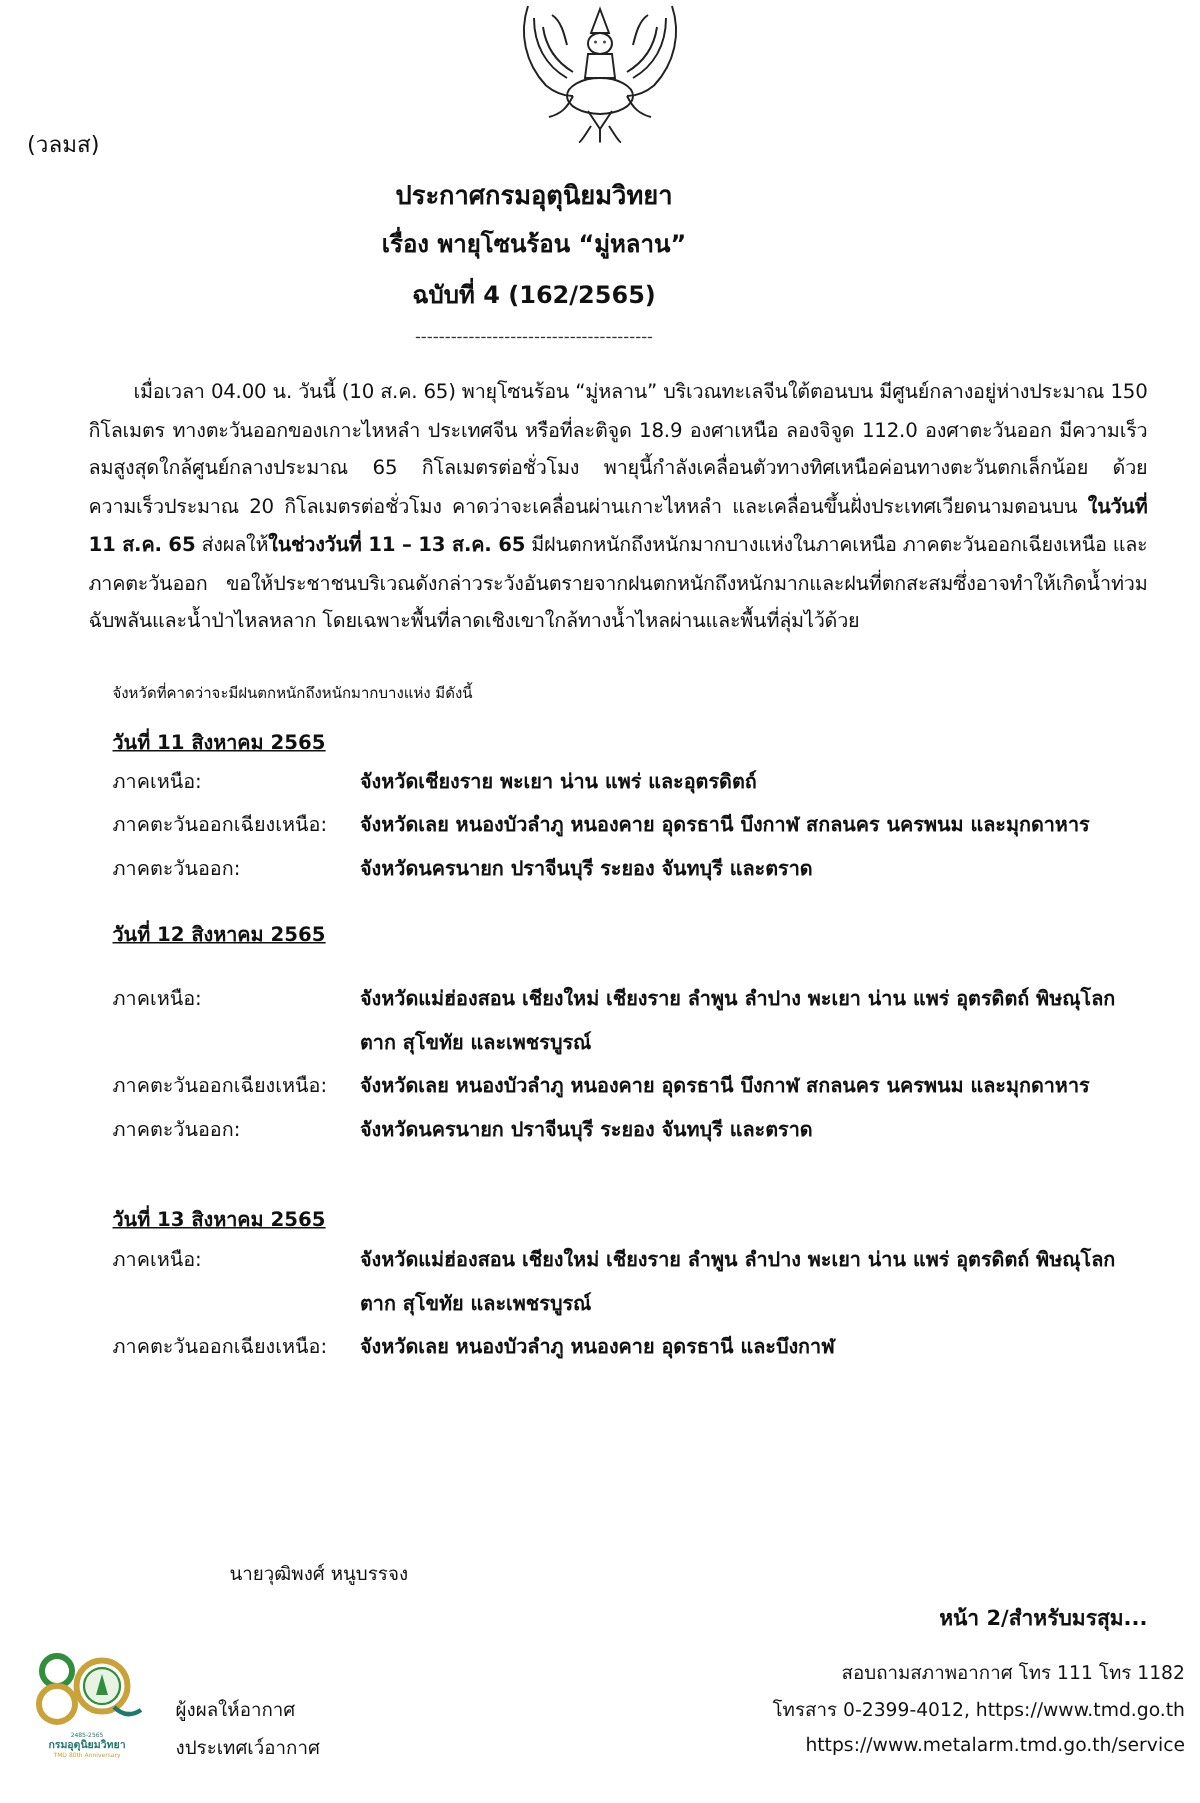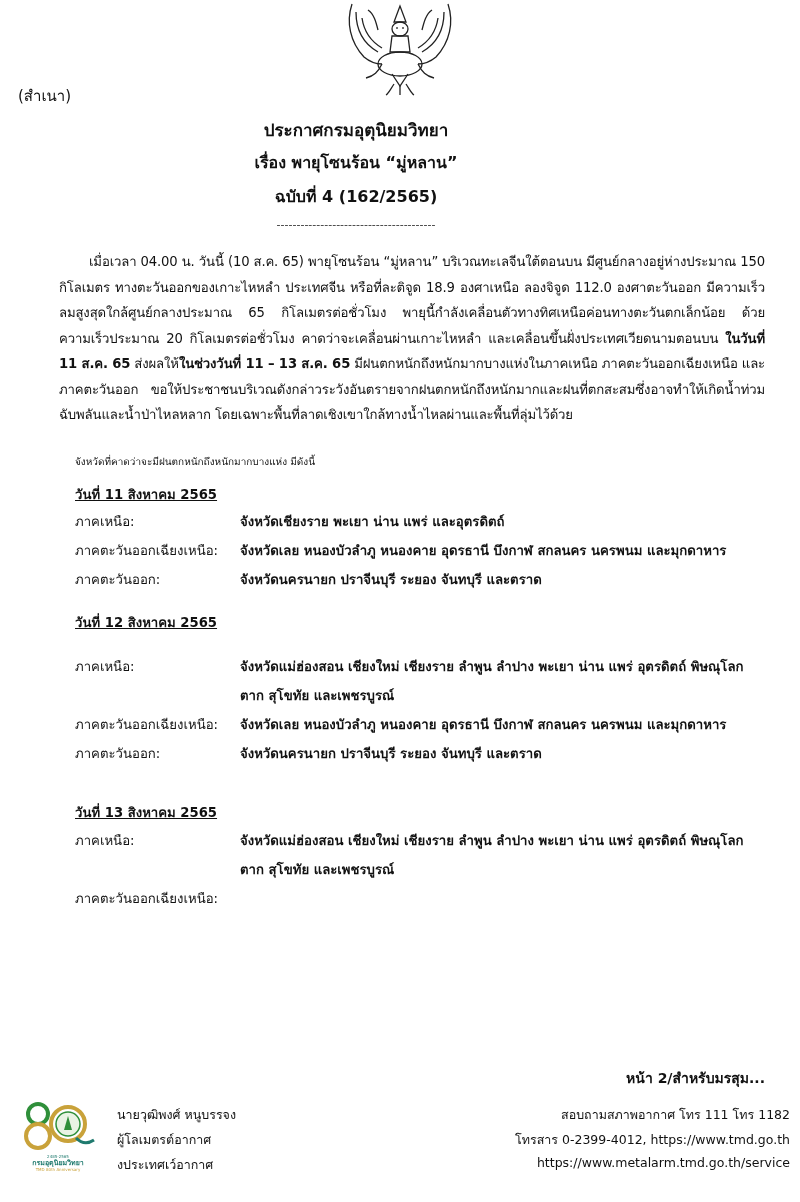--- a/index.html
+++ b/index.html
@@ -52,21 +52,21 @@
     <path d="M40 62 C36 70 32 74 24 76 M76 62 C80 70 84 74 92 76"></path>
     <path d="M50 72 L58 84 L66 72"></path>
     <path d="M52 82 C48 88 46 92 44 93 M58 84 L58 93 M64 82 C68 88 70 92 72 93"></path>
   </g>
   <g fill="#444">
     <circle cx="55" cy="26" r="1"></circle>
       <circle cx="61" cy="26" r="1"></circle>
   </g>
 </svg>
 
-<div class="abs copy-label">(สำเนา)</div>
+<div class="abs copy-label">(วลมส)</div>
 
 <div class="abs center title">ประกาศกรมอุตุนิยมวิทยา</div>
 <div class="abs center subject">เรื่อง พายุโซนร้อน “มู่หลาน”</div>
 <div class="abs center issue">ฉบับที่ 4 (162/2565)</div>
 <div class="abs center divider">----------------------------------------</div>
 
 <div class="abs para"><span>เมื่อเวลา 04.00 น. วันนี้ (10 ส.ค. 65) พายุโซนร้อน “มู่หลาน” บริเวณทะเลจีนใต้ตอนบน มีศูนย์กลางอยู่ห่างประมาณ 150 กิโลเมตร ทางตะวันออกของเกาะไหหลำ ประเทศจีน หรือที่ละติจูด 18.9 องศาเหนือ ลองจิจูด 112.0 องศาตะวันออก มีความเร็วลมสูงสุดใกล้ศูนย์กลางประมาณ 65 กิโลเมตรต่อชั่วโมง พายุนี้กำลังเคลื่อนตัวทางทิศเหนือค่อนทางตะวันตกเล็กน้อย ด้วยความเร็วประมาณ 20 กิโลเมตรต่อชั่วโมง คาดว่าจะเคลื่อนผ่านเกาะไหหลำ และเคลื่อนขึ้นฝั่งประเทศเวียดนามตอนบน </span><b>ในวันที่ 11 ส.ค. 65</b><span> ส่งผลให้</span><b>ในช่วงวันที่ 11 – 13 ส.ค. 65</b><span> มีฝนตกหนักถึงหนักมากบางแห่งในภาคเหนือ ภาคตะวันออกเฉียงเหนือ และภาคตะวันออก ขอให้ประชาชนบริเวณดังกล่าวระวังอันตรายจากฝนตกหนักถึงหนักมากและฝนที่ตกสะสมซึ่งอาจทำให้เกิดน้ำท่วมฉับพลันและน้ำป่าไหลหลาก โดยเฉพาะพื้นที่ลาดเชิงเขาใกล้ทางน้ำไหลผ่านและพื้นที่ลุ่มไว้ด้วย</span></div>
 
 <div class="abs intro">จังหวัดที่คาดว่าจะมีฝนตกหนักถึงหนักมากบางแห่ง มีดังนี้</div>
 
@@ -98,37 +98,38 @@
   <div class="provinces">จังหวัดนครนายก ปราจีนบุรี ระยอง จันทบุรี และตราด</div>
 </div>
 
 <div class="abs day-title" style="top:802px;">วันที่ 13 สิงหาคม 2565</div>
 <div class="abs row" style="top:826px;">
   <div class="region">ภาคเหนือ:</div>
   <div class="provinces" style="padding-right:8px;">จังหวัดแม่ฮ่องสอน เชียงใหม่ เชียงราย ลำพูน ลำปาง พะเยา น่าน แพร่ อุตรดิตถ์ พิษณุโลก ตาก สุโขทัย และเพชรบูรณ์</div>
 </div>
 <div class="abs row" style="top:884px;">
   <div class="region">ภาคตะวันออกเฉียงเหนือ:</div>
+  <div class="provinces">จังหวัดเลย หนองบัวลำภู หนองคาย อุดรธานี และบึงกาฬ</div>
 </div>
 
 <div class="abs pagenext">หน้า 2/สำหรับมรสุม...</div>
 
 <svg class="abs logo" viewBox="0 0 76 74">
   <g fill="none" stroke-width="4">
     <circle cx="18" cy="16" r="10" stroke="#2f8f3a"></circle>
     <circle cx="18" cy="38" r="12" stroke="#c9a23a"></circle>
     <circle cx="48" cy="26" r="17" stroke="#c9a23a"></circle>
   </g>
   <circle cx="48" cy="26" r="12" fill="#e9f3e4" stroke="#2f8f3a" stroke-width="1.5"></circle>
   <path d="M48 18 L44 32 L52 32 Z" fill="#2f8f3a"></path>
   <path d="M56 40 C62 46 68 46 74 42" stroke="#1f7a6e" stroke-width="3" fill="none"></path>
   <text x="38" y="60" text-anchor="middle" font-size="4" fill="#1f7a6e" font-family="DejaVu Sans, sans-serif">2485-2565</text>
   <text x="38" y="67" text-anchor="middle" font-size="7" font-weight="bold" fill="#1f7a6e" font-family="DejaVu Sans, sans-serif">กรมอุตุนิยมวิทยา</text>
   <text x="38" y="73" text-anchor="middle" font-size="4" fill="#c9a23a" font-family="DejaVu Sans, sans-serif">TMD 80th Anniversary</text>
 </svg>
 
-<div class="abs sig" style="top:1105px;">นายวุฒิพงศ์ หนูบรรจง</div>
-<div class="abs sig" style="top:1130px;">ผู้โลเมตรต์อากาศ</div>
+<div class="abs sig" style="top:1039px;margin-left:36px;">นายวุฒิพงศ์ หนูบรรจง</div>
+<div class="abs sig" style="top:1130px;">ผู้งผลให์อากาศ</div>
 <div class="abs sig" style="top:1155px;">งประเทศเว์อากาศ</div>
 
 <div class="abs contact" style="top:1105px;">สอบถามสภาพอากาศ โทร 111 โทร 1182</div>
 <div class="abs contact" style="top:1130px;">โทรสาร 0-2399-4012, https://www.tmd.go.th</div>
 <div class="abs contact" style="top:1155px;">https://www.metalarm.tmd.go.th/service</div>
 
 </body></html>

